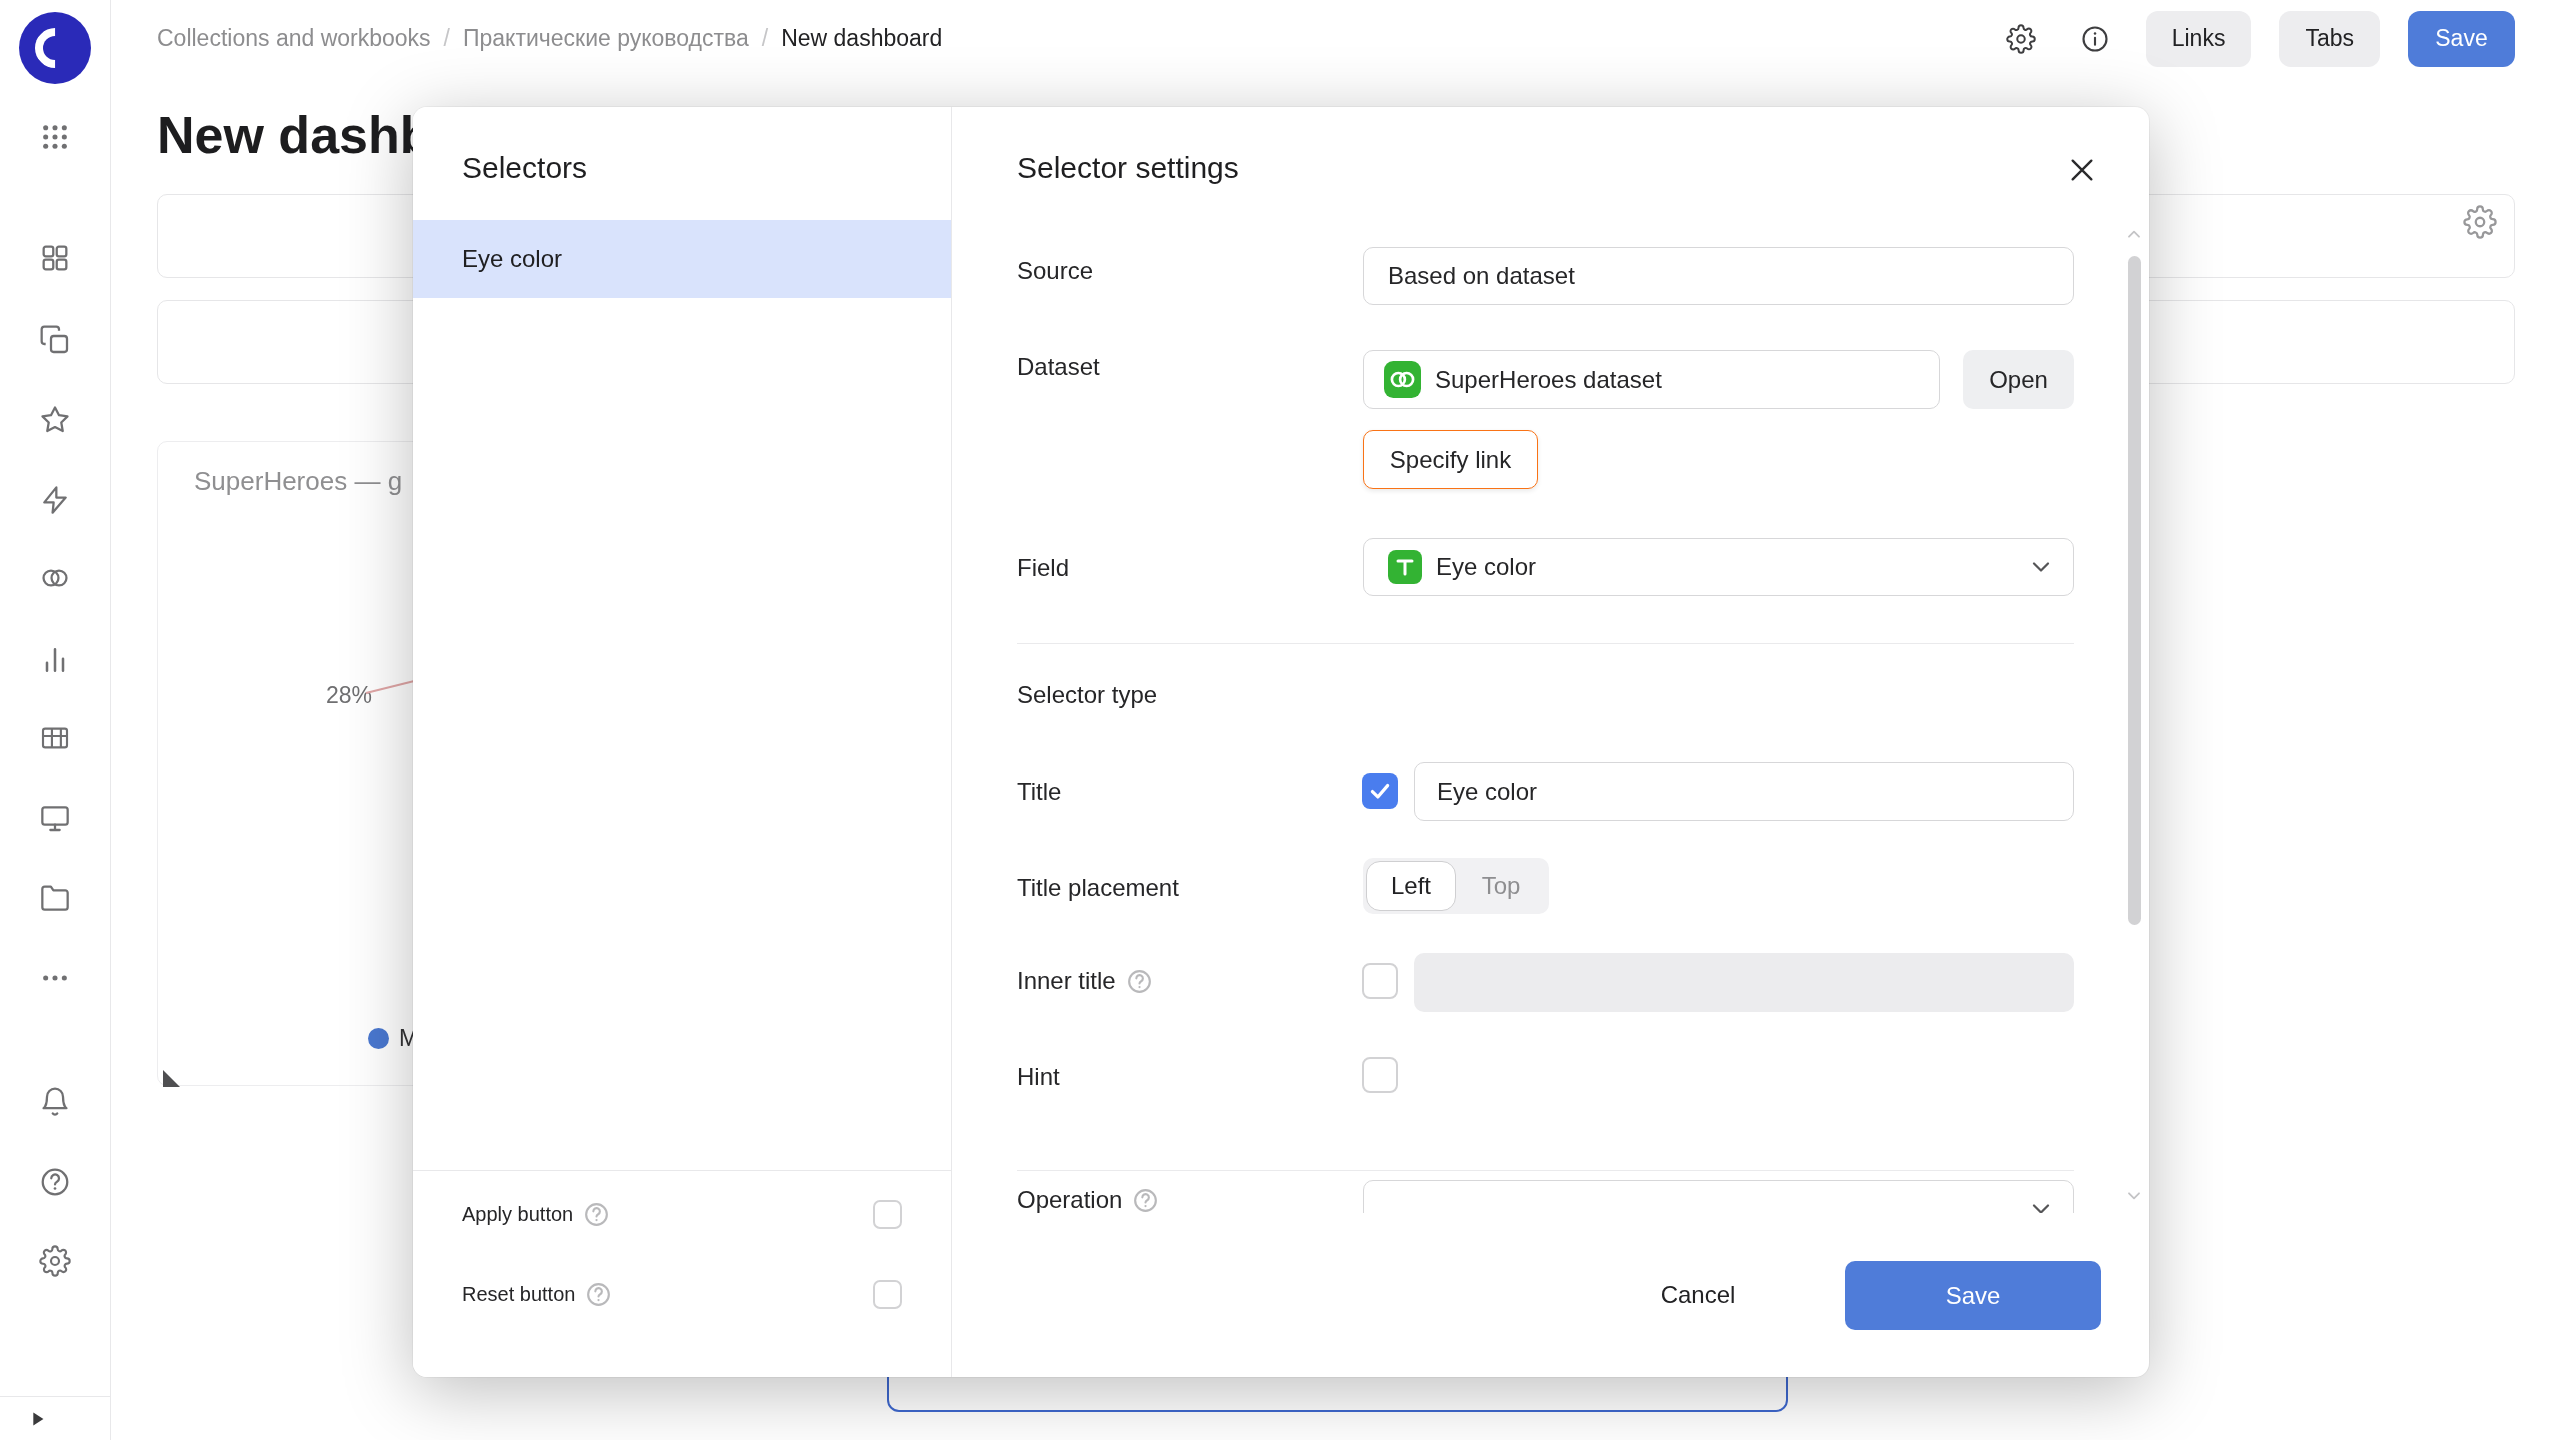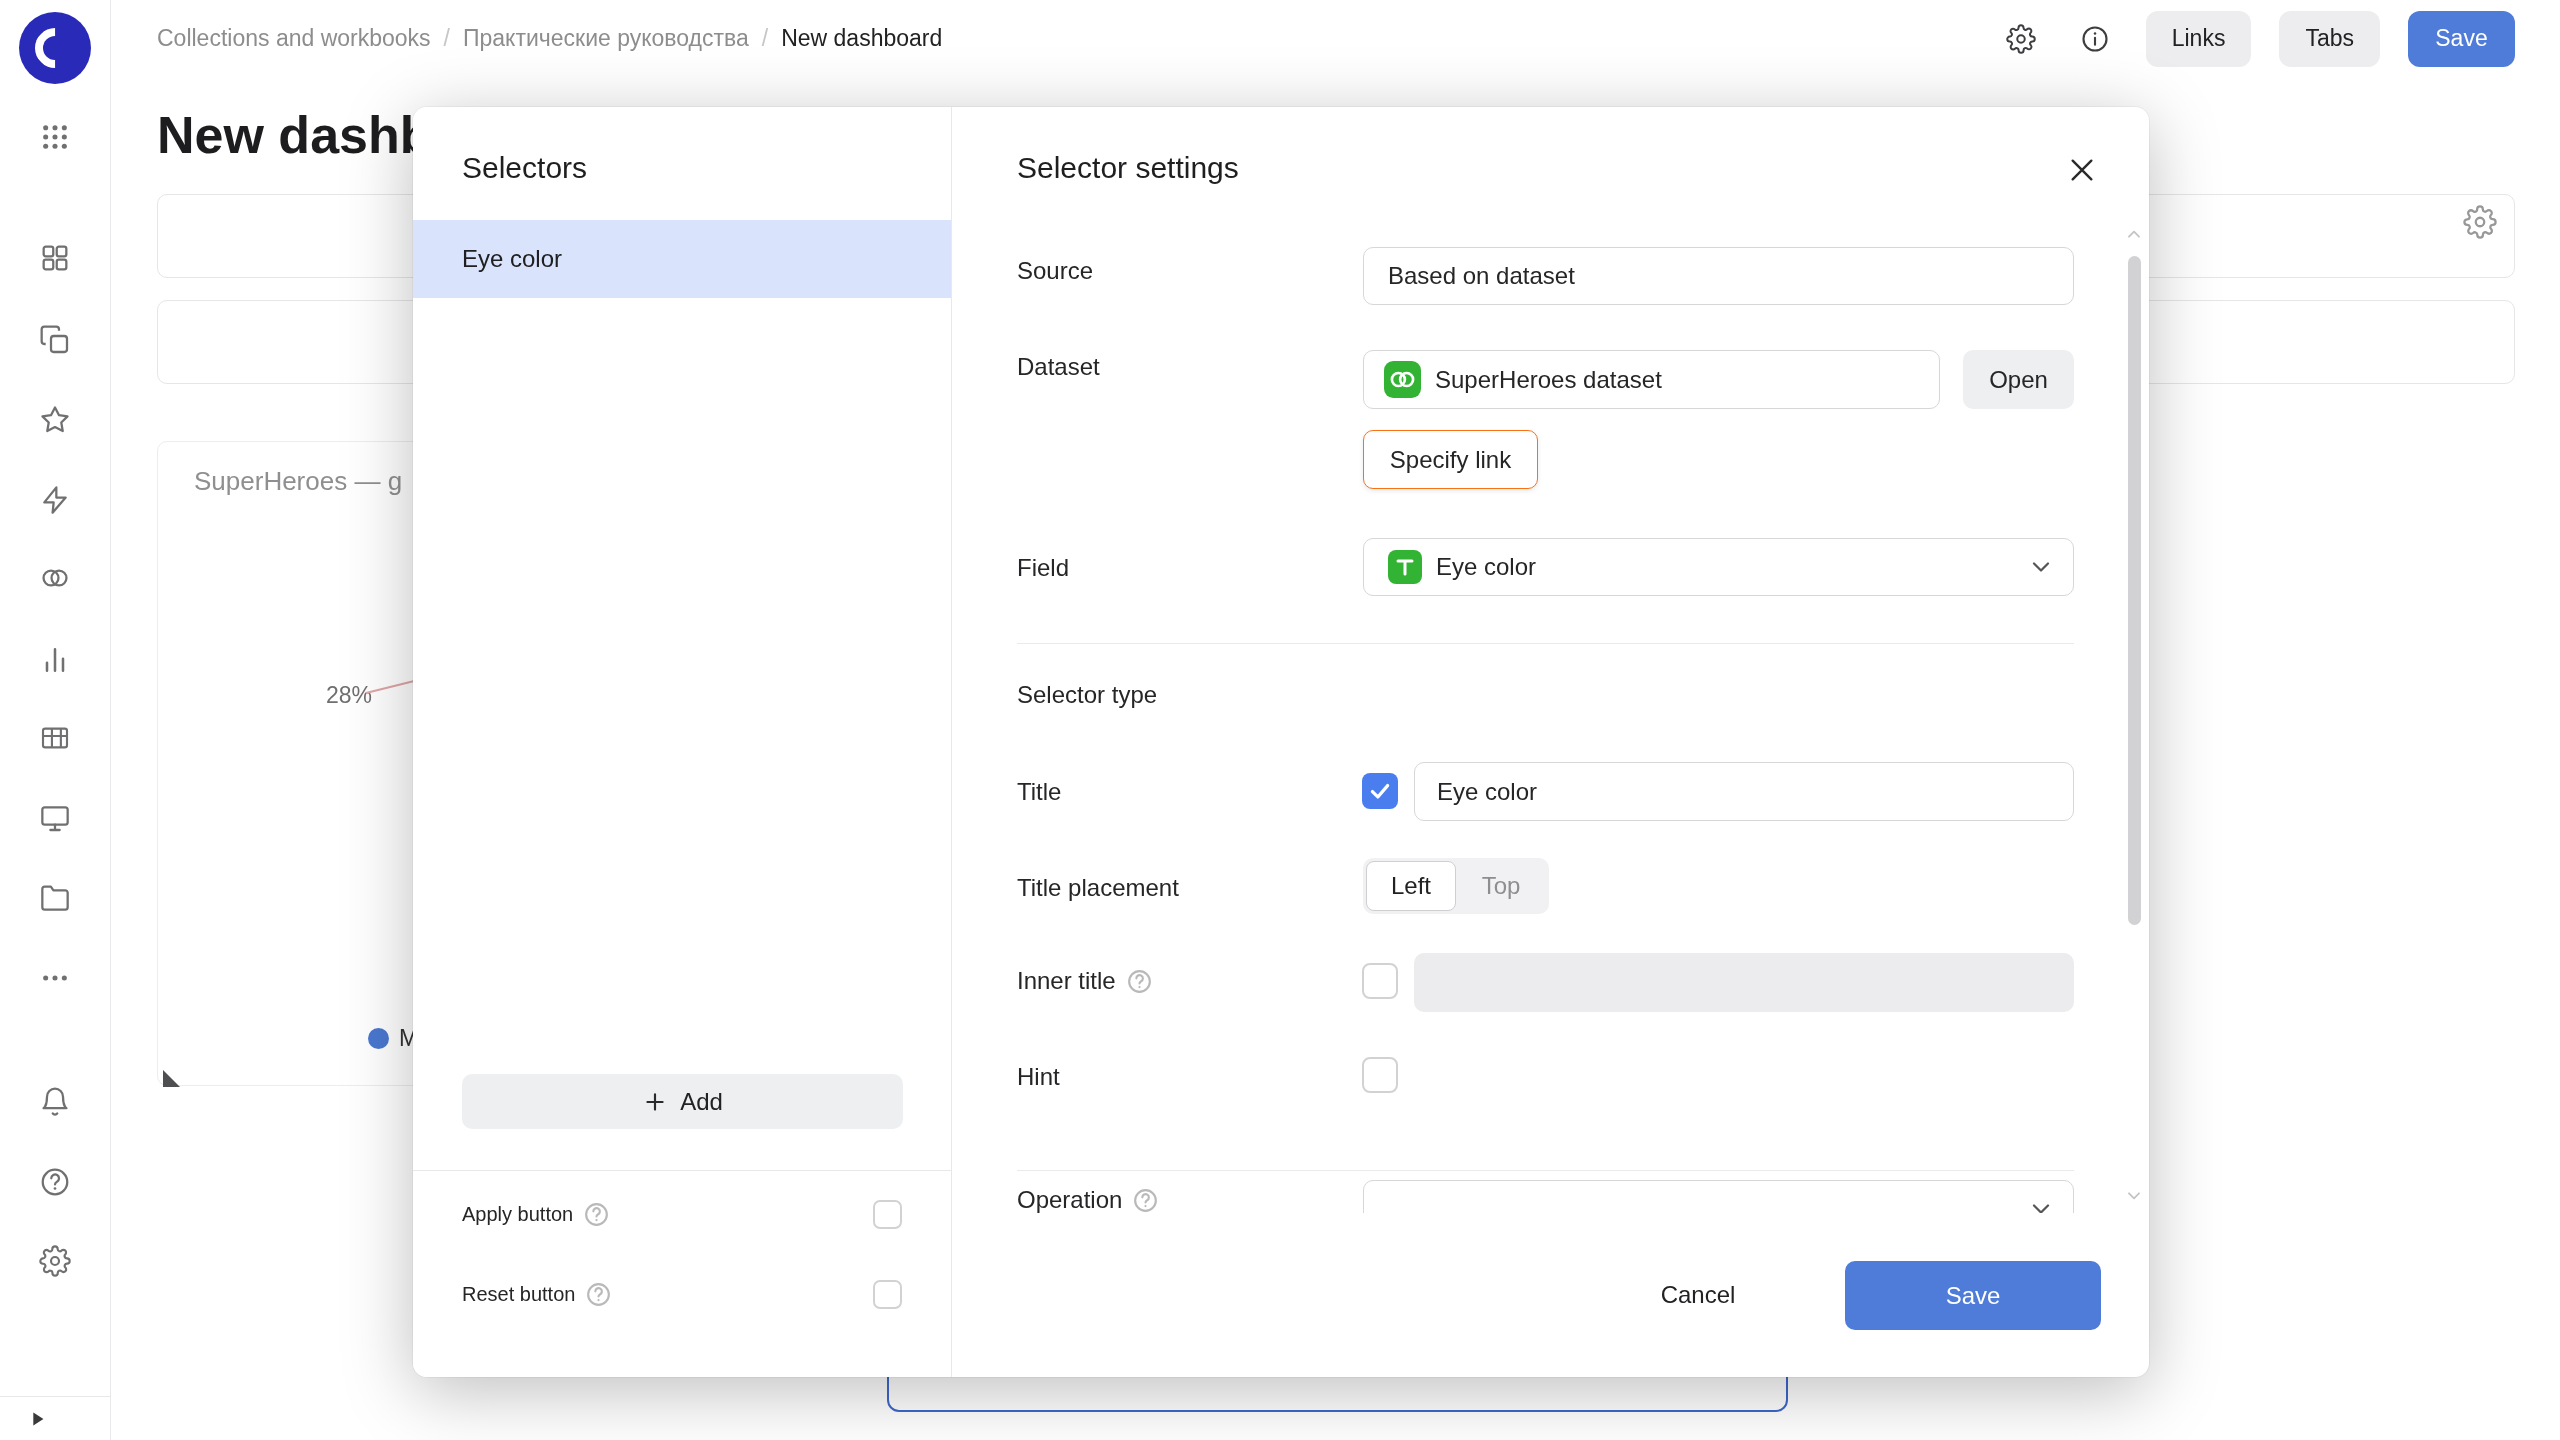--- a/index.html
+++ b/index.html
@@ -77,21 +77,21 @@
   .flat-btn { position:absolute; border:none; border-radius:10px; background:#eeeff1; display:flex; align-items:center; justify-content:center; cursor:pointer; }
   .open-btn { left:1011px; top:119px; width:111px; height:59px; }
   .outline-btn { position:absolute; left:411px; top:199px; width:175px; height:59px; background:#fff; border:1px solid #f97316; box-shadow:0 2px 5px rgba(0,0,0,0.09); border-radius:10px; display:flex; align-items:center; justify-content:center; cursor:pointer; }
   .hdivider { position:absolute; left:65px; width:1057px; border-top:1px solid #eaeaec; }
   .cb { position:absolute; width:36px; height:36px; border-radius:8px; cursor:pointer; display:flex; align-items:center; justify-content:center; }
   .cb.checked { background:#4a7dee; }
   .cb.unchecked { background:#fff; border:2px solid #d2d2d4; }
   .text-input { position:absolute; left:462px; top:531px; width:660px; height:59px; border:1px solid #d7d7d9; border-radius:10px; padding:0 22px; outline:none; }
   .ghost-input { position:absolute; left:462px; top:722px; width:660px; height:59px; background:#ececee; border-radius:10px; }
   .seg { position:absolute; left:411px; top:627px; height:56px; border-radius:10px; background:#f1f1f3; display:flex; padding:3px; }
-  .seg-opt { min-width:90px; padding:4px 20px; display:flex; align-items:center; justify-content:center; font-size:24px; border-radius:8px; color:#8e8e90; cursor:pointer; }
+  .seg-opt { min-width:90px; padding:4px 20px; display:flex; align-items:center; justify-content:center; font-size:24px; border-radius:14px; color:#8e8e90; cursor:pointer; }
   .seg-opt.active { background:#fff; border:1px solid #cfcfd1; color:#222224; }
   .vscroll-arrow { position:absolute; left:1172px; width:20px; height:20px; color:#c4c4c6; display:flex; }
   .vscroll-thumb { position:absolute; left:1176px; top:149px; width:13px; height:669px; background:#d2d2d4; border-radius:7px; cursor:pointer; }
   .cancel-btn { position:absolute; left:690px; top:1158px; width:112px; height:60px; background:none; border:none; border-radius:10px; font-size:24px; font-family:inherit; color:#222224; cursor:pointer; }
   .save-btn { position:absolute; left:893px; top:1154px; width:256px; height:69px; background:#4f7cd9; border:none; border-radius:10px; color:#fff; font-size:24px; font-family:inherit; cursor:pointer; }
 </style>
 </head>
 <body>
 
 <div class="app">
@@ -260,28 +260,20 @@
 
   <section class="modal">
 
     <div class="panel-left">
       <div class="panel-title">Selectors</div>
 
       <div class="selector-item">
         <span>Eye color</span>
       </div>
 
-      <button class="add-btn">
-        <span style="display:flex;">
-          <svg viewBox="0 0 24 24" width="26" height="26" fill="none" stroke="#2a2a2c" stroke-width="2" stroke-linecap="round">
-              <path d="M12 5v14M5 12h14"></path>
-            </svg>
-        </span>
-        <span>Add</span>
-      </button>
 
       <div class="hr-left"></div>
 
       <div class="toggle-row apply">
         <span class="toggle-label">Apply button</span>
         <span class="q-icon">
           <svg viewBox="0 0 24 24" width="27" height="27" fill="none" stroke="#b9b9bb" stroke-width="1.9" stroke-linecap="round">
               <circle cx="12" cy="12" r="9.2"></circle>
               <path d="M9.2 9.2a2.9 2.9 0 1 1 4.3 2.6c-.9.5-1.5 1.1-1.5 2"></path>
               <circle cx="12" cy="16.9" r="1" fill="#b9b9bb" stroke="none"></circle>

